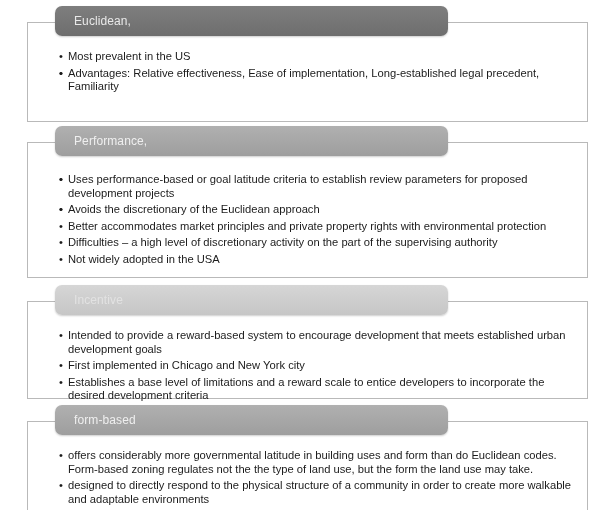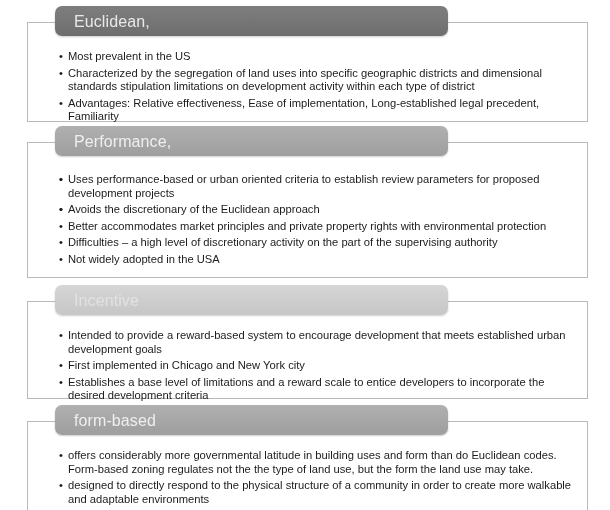--- a/index.html
+++ b/index.html
@@ -51,21 +51,21 @@
     z-index: 3;
     box-shadow: 0 1px 2px rgba(0,0,0,0.20);
   }
 
   .header-pill .title {
     position: absolute;
     left: 19px;
     top: 0;
     height: 30px;
     line-height: 31px;
-    font-size: 16px;
+    font-size: 12px;
     letter-spacing: 0.1px;
     white-space: nowrap;
   }
 
   
   .pill-dark {
     background: linear-gradient(to bottom, #7e7e7e 0%, #757575 55%, #6e6e6e 100%);
   }
   .pill-dark .title { color: #e9e9e9; }
 
@@ -124,34 +124,34 @@
 
 <div id="slide">
     <div class="section" style="top: 6px; height: 116px;">
       <div class="panel"></div>
       <div class="header-pill pill-dark" style="width: 393px;">
         <div class="title">Euclidean,</div>
       </div>
       <div class="body">
         <ul class="bullets">
           <li><span class="dot">•</span><span>Most prevalent in the US</span></li>
-          <li><span class="dot">•</span><span>Characterized by the segregation of land uses into specific geographic districts and dimensional standards stipulation limitations on development activity within each type of district</span></li>
+          <li><span class="dot">•</span></li>
           <li><span class="dot">•</span><span>Advantages: Relative effectiveness, Ease of implementation, Long-established legal precedent, Familiarity</span></li>
         </ul>
       </div>
     </div>
     <div class="section" style="top: 126px; height: 152px;">
       <div class="panel"></div>
       <div class="header-pill pill-mid" style="width: 393px;">
         <div class="title">Performance,</div>
       </div>
       <div class="body">
         <ul class="bullets">
           <li><span class="dot">•</span></li>
-          <li><span class="dot">•</span><span>Uses performance-based or urban oriented criteria to establish review parameters for proposed development projects</span></li>
+          <li><span class="dot">•</span><span>Uses performance-based or goal latitude criteria to establish review parameters for proposed development projects</span></li>
           <li><span class="dot">•</span></li>
           <li><span class="dot">•</span><span>Avoids the discretionary of the Euclidean approach</span></li>
           <li><span class="dot">•</span><span>Better accommodates market principles and private property rights with environmental protection</span></li>
           <li><span class="dot">•</span><span>Difficulties – a high level of discretionary activity on the part of the supervising authority</span></li>
           <li><span class="dot">•</span><span>Not widely adopted in the USA</span></li>
         </ul>
       </div>
     </div>
     <div class="section" style="top: 285px; height: 114px;">
       <div class="panel"></div>

